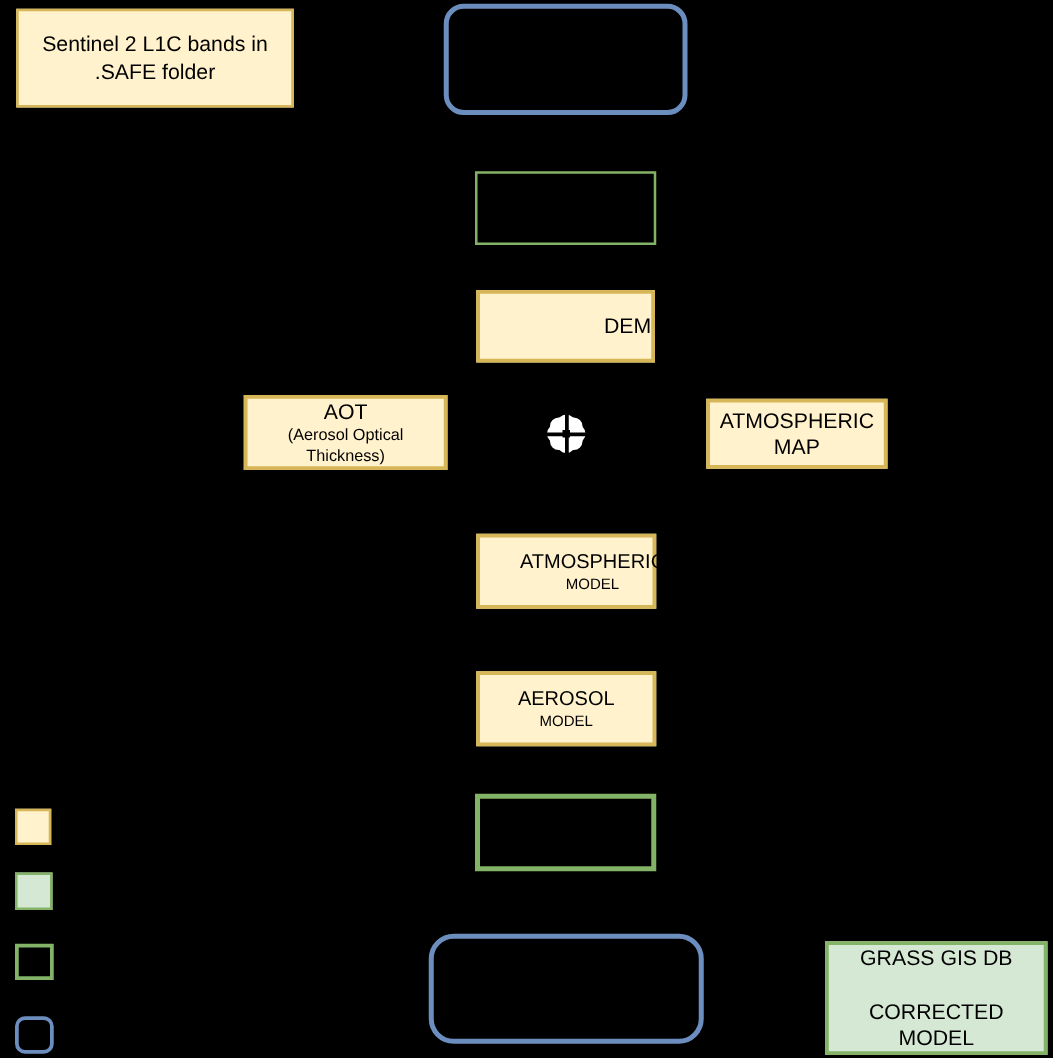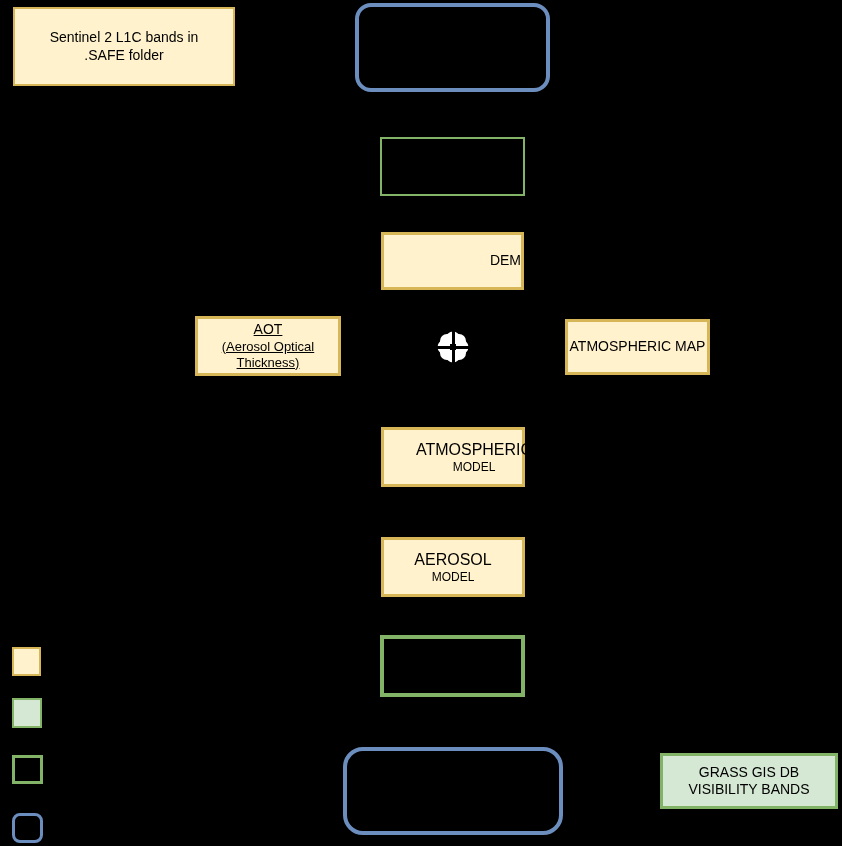--- a/index.html
+++ b/index.html
@@ -13,21 +13,21 @@
     position:absolute;box-sizing:border-box;
     display:flex;flex-direction:column;align-items:center;justify-content:center;
     text-align:center;line-height:1.25;
   }
   .yellow{background:var(--yellow-fill,#fff2cc);border:3px solid var(--yellow-border,#d6b656);}
   .yellow-thin{background:var(--yellow-fill,#fff2cc);border:2px solid var(--yellow-border,#d6b656);}
   .green-filled{background:var(--green-fill,#d5e8d4);border:3px solid var(--green-border,#82b366);}
   .green-outline{background:transparent;border:2px solid var(--green-border,#82b366);}
   .green-outline-thick{background:transparent;border:4px solid var(--green-border,#82b366);}
   .blue-rounded{background:transparent;border:4px solid var(--blue-border,#6c8ebf);}
-  .t15{font-size:14px;}
+  .t15{font-size:17px;}
   .t16{font-size:16px;}
   .t12{font-size:12px;}
   .t11{font-size:13px;}
   .sub{display:block;}
   .line{display:block;}
   
   .swatch{position:absolute;box-sizing:border-box;}
   
   .target-icon{position:absolute;left:435px;top:329px;width:36px;height:36px;}
   .target-icon .lobe{
@@ -50,21 +50,21 @@
   </div>
 
   <div class="node blue-rounded" style="left:355px;top:3px;width:195px;height:89px;border-radius:16px;"></div>
 
   <div class="node green-outline" style="left:380px;top:137px;width:145px;height:59px;"></div>
 
   <div class="node yellow t15" style="left:381px;top:232px;width:143px;height:58px;align-items:flex-end;">
     <span>DEM</span>
   </div>
 
-  <div class="node yellow" style="left:195px;top:316px;width:146px;height:60px;padding:0 10px;text-decoration:underline;">
+  <div class="node yellow" style="left:195px;top:316px;width:163px;height:60px;padding:0 10px;">
     <span class="t15">AOT</span>
     <span class="sub t11">(Aerosol Optical Thickness)</span>
   </div>
 
   <div class="target-icon">
     <div class="lobe"></div>
     <div class="lobe rot"></div>
     <div class="cross-v"></div>
     <div class="cross-h"></div>
     <div class="center-dot"></div>
@@ -81,23 +81,23 @@
 
   <div class="node yellow" style="left:381px;top:537px;width:144px;height:60px;align-items:center;">
     <span class="t16">AEROSOL</span>
     <span class="sub t12">MODEL</span>
   </div>
 
   <div class="node green-outline-thick" style="left:380px;top:635px;width:145px;height:62px;"></div>
 
   <div class="node blue-rounded" style="left:343px;top:747px;width:220px;height:88px;border-radius:20px;"></div>
 
-  <div class="node green-filled t15" style="left:660px;top:753px;width:178px;height:56px;">
+  <div class="node green-filled t15" style="left:660px;top:753px;width:178px;height:91px;justify-content:space-between;">
     <span class="line">GRASS GIS DB</span>
-    <span class="line">VISIBILITY BANDS</span>
+    <span class="line">CORRECTED MODEL</span>
   </div>
 
   <div class="swatch" style="left:12px;top:647px;width:29px;height:29px;background:var(--yellow-fill,#fff2cc);border:2px solid var(--yellow-border,#d6b656);"></div>
   <div class="swatch" style="left:12px;top:698px;width:30px;height:30px;background:var(--green-fill,#d5e8d4);border:2px solid var(--green-border,#82b366);"></div>
   <div class="swatch" style="left:12px;top:755px;width:31px;height:29px;background:transparent;border:3px solid var(--green-border,#82b366);"></div>
   <div class="swatch" style="left:12px;top:813px;width:31px;height:30px;background:transparent;border:3px solid var(--blue-border,#6c8ebf);border-radius:8px;"></div>
 
 </div>
 
 </body></html>

